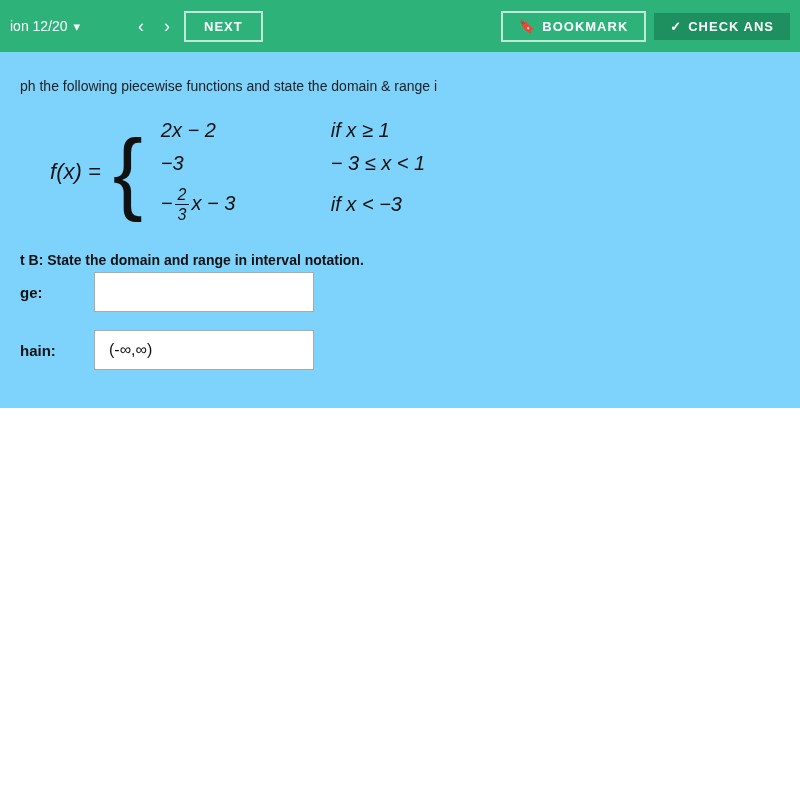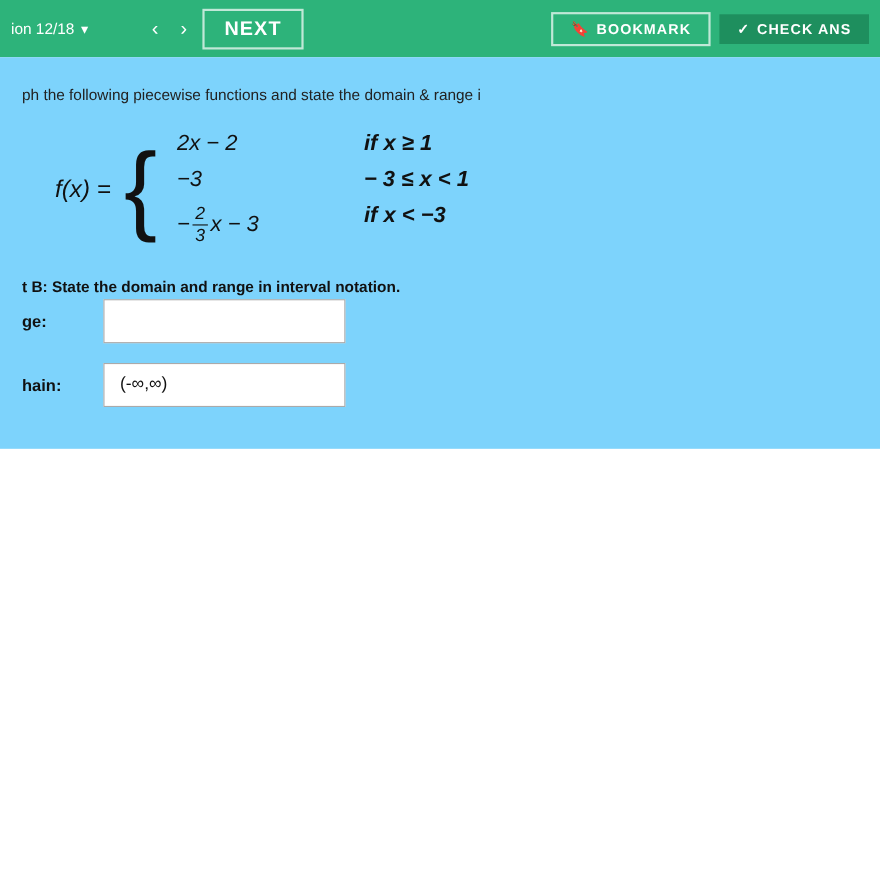--- a/index.html
+++ b/index.html
@@ -46,21 +46,21 @@
       cursor: pointer;
       padding: 6px 10px;
       display: flex;
       align-items: center;
     }
 
     .next-btn {
       background: transparent;
       border: 2px solid rgba(255,255,255,0.7);
       color: #fff;
-      font-size: 18px;
+      font-size: 13px;
       font-weight: 700;
       padding: 6px 18px;
       cursor: pointer;
       letter-spacing: 1px;
       margin-left: 4px;
     }
 
     .spacer { flex: 1; }
 
     .bookmark-btn {
@@ -135,35 +135,34 @@
     }
 
     .cases-table {
       display: flex;
       flex-direction: column;
       gap: 10px;
     }
 
     .case-row {
       display: flex;
-      align-items: flex-start;
+      align-items: center;
       gap: 60px;
     }
 
     .case-expr {
       font-size: 20px;
       font-style: italic;
       min-width: 110px;
     }
 
     .case-cond {
       font-size: 20px;
       font-style: italic;
       white-space: nowrap;
-      font-weight: bold;
     }
 
     
     .part-b {
       margin-top: 8px;
     }
 
     .part-b-title {
       font-size: 14px;
       font-weight: 700;
@@ -219,21 +218,21 @@
     .frac .den {
       padding: 0 3px;
       line-height: 1.2;
     }
   </style>
 </head>
 <body>
 
 <div class="toolbar">
   <div class="toolbar-question">
-    <span>ion 12/18</span>
+    <span>ion 12/20</span>
     <span style="cursor:pointer;color:#fff;font-size:13px;">▾</span>
   </div>
 
   <div class="toolbar-nav">
     <button class="nav-btn">‹</button>
     <button class="nav-btn">›</button>
     <button class="next-btn">NEXT</button>
   </div>
 
   <div class="spacer"></div>

